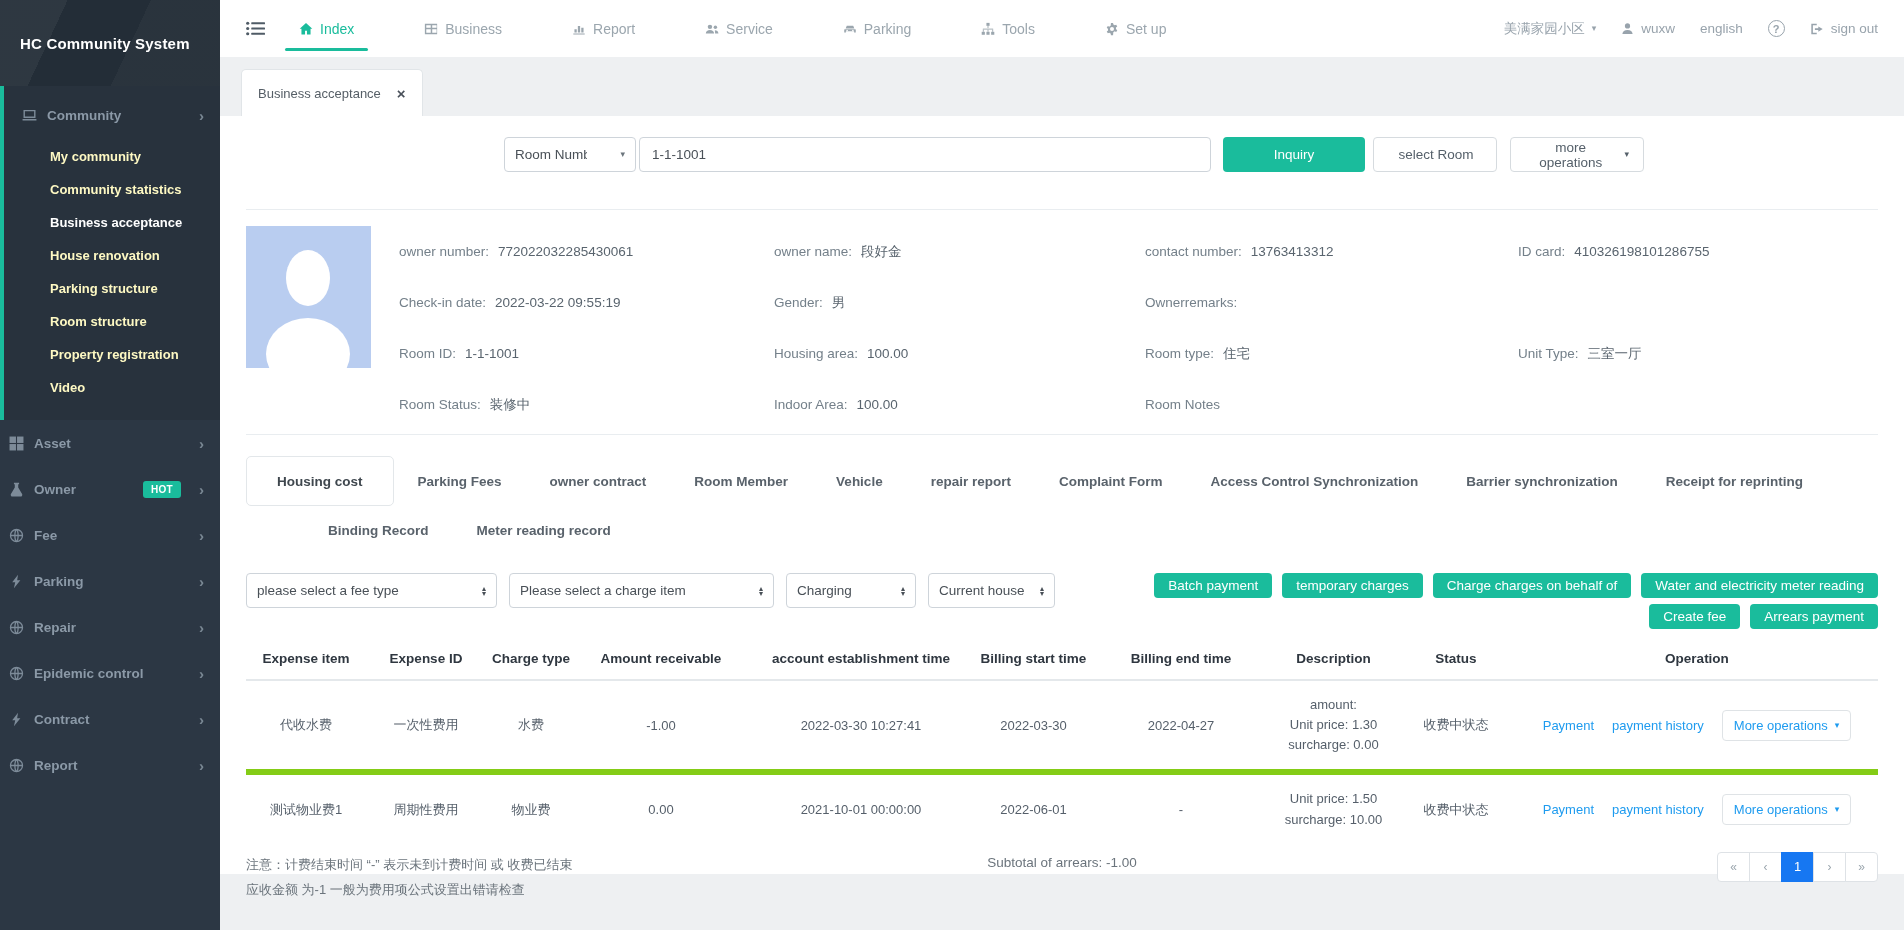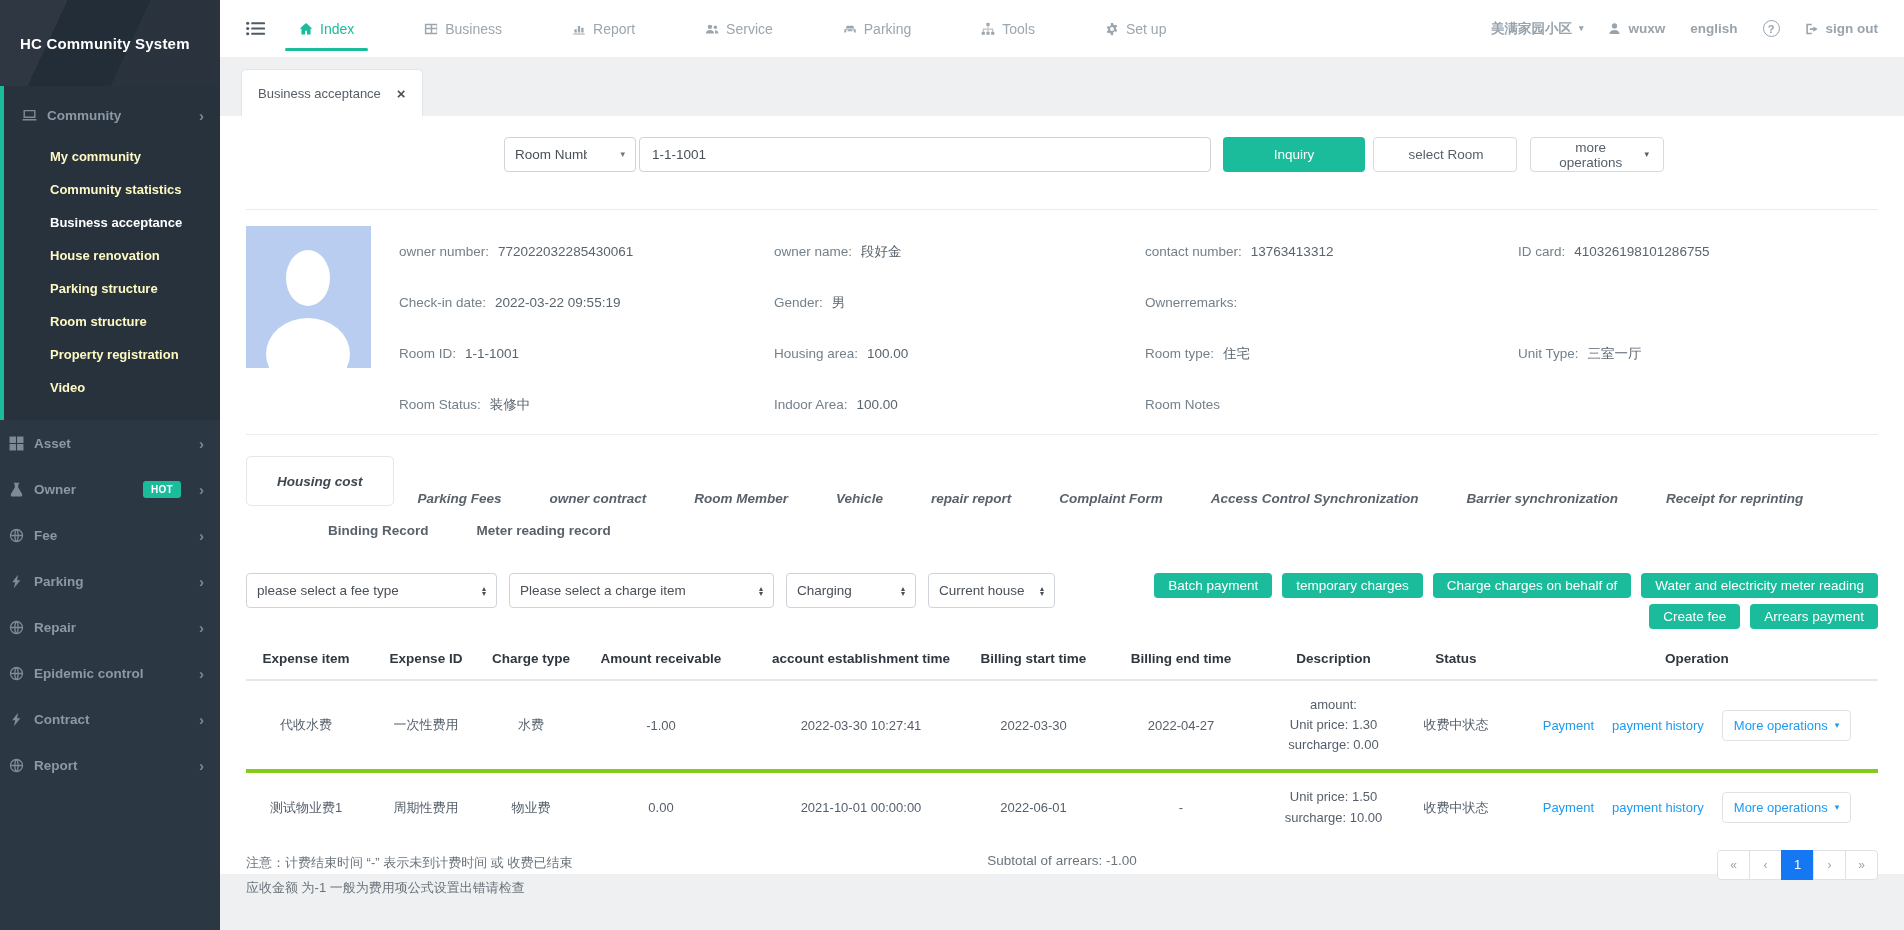--- a/index.html
+++ b/index.html
@@ -47,21 +47,21 @@
   
   .main-top { position:absolute; left:220px; top:0; right:0; height:57px; background:#fff; display:flex; align-items:center; padding:0 26px; z-index:2; }
   .menu-toggle { font-size:19px; color:#4f5b66; cursor:pointer; display:flex; }
   .topnav { display:flex; margin-left:34px; gap:70px; height:100%; align-items:center;text-align:center; }
   .nav-item { display:flex; align-items:center; gap:7px; color:#9ba6ae; font-size:14px; cursor:pointer; position:relative; height:100%; }
   .nav-item .ic { font-size:14px; }
   .nav-item.active { color:#1abc9c; }
   .nav-item.active::after {
     content:""; position:absolute; left:-14px; right:-14px; bottom:6px; height:3px; background:#1abc9c; border-radius:2px;
   }
-  .topbar-right { margin-left:auto; display:flex; align-items:center; gap:25px; color:#98a3ac; font-size:13.5px; font-weight:bold; }
+  .topbar-right { margin-left:auto; display:flex; align-items:center; gap:25px; color:#98a3ac; font-size:13.5px; font-weight:normal; }
   .tr-item { display:flex; align-items:center; gap:7px; cursor:pointer; white-space:nowrap; }
   .tr-item .caret { font-size:9px; color:#98a3ac; }
   .qicon { width:17px; height:17px; border:1.5px solid #98a3ac; border-radius:50%; display:flex; align-items:center; justify-content:center; font-size:11px; font-weight:bold; cursor:pointer; }
   .qicon::after { content:"?"; }
 
   
   .tabstrip { position:absolute; left:220px; top:57px; right:0; height:59px; background:#eef0f2; padding:12px 0 0 21px; }
   .wtab {
     display:inline-flex; align-items:center; gap:16px; height:47px;
     background:#fff; border:1px solid #e1e5e8; border-bottom:none; border-radius:5px 5px 0 0;
@@ -88,39 +88,39 @@
   .btn-green {
     background:#1abc9c; color:#fff; border:none; border-radius:4px; height:35px;
     display:inline-flex; align-items:center; justify-content:center; font-size:13.5px; cursor:pointer;
     font-family:"Liberation Sans",sans-serif; padding:0 14px;
   }
   .btn-inquiry { width:142px; margin-left:12px; }
   .btn-plain {
     background:#fff; border:1px solid #d6dbdf; border-radius:4px; height:35px; color:#55606a;
     display:inline-flex; align-items:center; justify-content:center; gap:8px; font-size:13.5px; cursor:pointer; padding:0 14px;
   }
-  .btn-selroom { width:144px; margin-left:8px;padding-left:16px; }
+  .btn-selroom { width:124px; margin-left:8px;padding-left:16px; }
   .btn-moreops { width:134px; margin-left:13px; }
   .btn-plain .caret { font-size:9px; color:#55606a; }
 
   .divider { border:none; border-top:1px solid #e9edf0; margin-top:37px; }
 
   .owner-panel { display:flex; margin-top:16px; height:204px; }
   .avatar { width:125px; height:142px; flex:0 0 125px; }
   .owner-grid {
     margin-left:28px; flex:1;
     display:grid; grid-template-columns:375px 371px 373px auto; grid-auto-rows:51px; align-items:center;
   }
   .field { font-size:13.5px; display:flex; align-items:baseline; white-space:nowrap; }
   .flabel { color:#74808a; }
   .fvalue { color:#59646e; margin-left:9px; }
 
   .divider2 { border:none; border-top:1px solid #e9edf0; margin-top:4px; }
 
-  .dtabs-row1 { display:flex; align-items:flex-end; margin-top:21px; height:50px;font-style:italic; }
+  .dtabs-row1 { display:flex; align-items:center; margin-top:21px; height:50px; }
   .dtab { padding:0 24px; color:#59626b; font-size:13.5px; font-weight:bold; cursor:pointer; white-space:nowrap; }
   .dtab.active {
     border:1px solid #e3e7ea; border-radius:5px; background:#fff; height:50px;
     display:flex; align-items:center; padding:0 30px; color:#3f474e;
   }
   .dtabs-row2 { display:flex; align-items:center; margin:8px 0 0 58px; height:32px; }
 
   .filter-row { display:flex; margin-top:27px; align-items:flex-start; }
   .sel { margin-right:12px; }
   .sel .updown { margin-left:auto; display:flex; flex-direction:column; align-items:center; color:#495057; padding-left:10px; }
@@ -131,21 +131,21 @@
   .sel-house { width:127px; }
   .actions { margin-left:auto; display:flex; flex-direction:column; align-items:flex-end; gap:6px; }
   .actions .arow { display:flex; gap:10px; }
   .actions .btn-green { height:25px; }
 
   table.fee { width:100%; border-collapse:collapse; margin-top:12px; table-layout:fixed; }
   table.fee th {
     font-size:13.5px; color:#2f3740; font-weight:bold; text-align:center;
     padding:10px 4px 13px; border-bottom:2px solid #e4e8eb; white-space:nowrap; overflow:hidden;
   }
-  table.fee td { font-size:13px; color:#555f6a; text-align:center; padding:14px 4px; border-bottom:4px solid #84cc16; }
+  table.fee td { font-size:13px; color:#555f6a; text-align:center; padding:14px 4px; border-bottom:6px solid #84cc16; }
   table.fee tr:last-child td { border-bottom:none; }
   table.fee th:nth-child(1), table.fee td:nth-child(1) { width:120px; }
   table.fee th:nth-child(2), table.fee td:nth-child(2) { width:120px; }
   table.fee th:nth-child(3), table.fee td:nth-child(3) { width:90px; }
   table.fee th:nth-child(4), table.fee td:nth-child(4) { width:170px; }
   table.fee th:nth-child(5), table.fee td:nth-child(5) { width:230px; }
   table.fee th:nth-child(6), table.fee td:nth-child(6) { width:115px; }
   table.fee th:nth-child(7), table.fee td:nth-child(7) { width:180px; }
   table.fee th:nth-child(8), table.fee td:nth-child(8) { width:125px; }
   table.fee th:nth-child(9), table.fee td:nth-child(9) { width:120px; }

